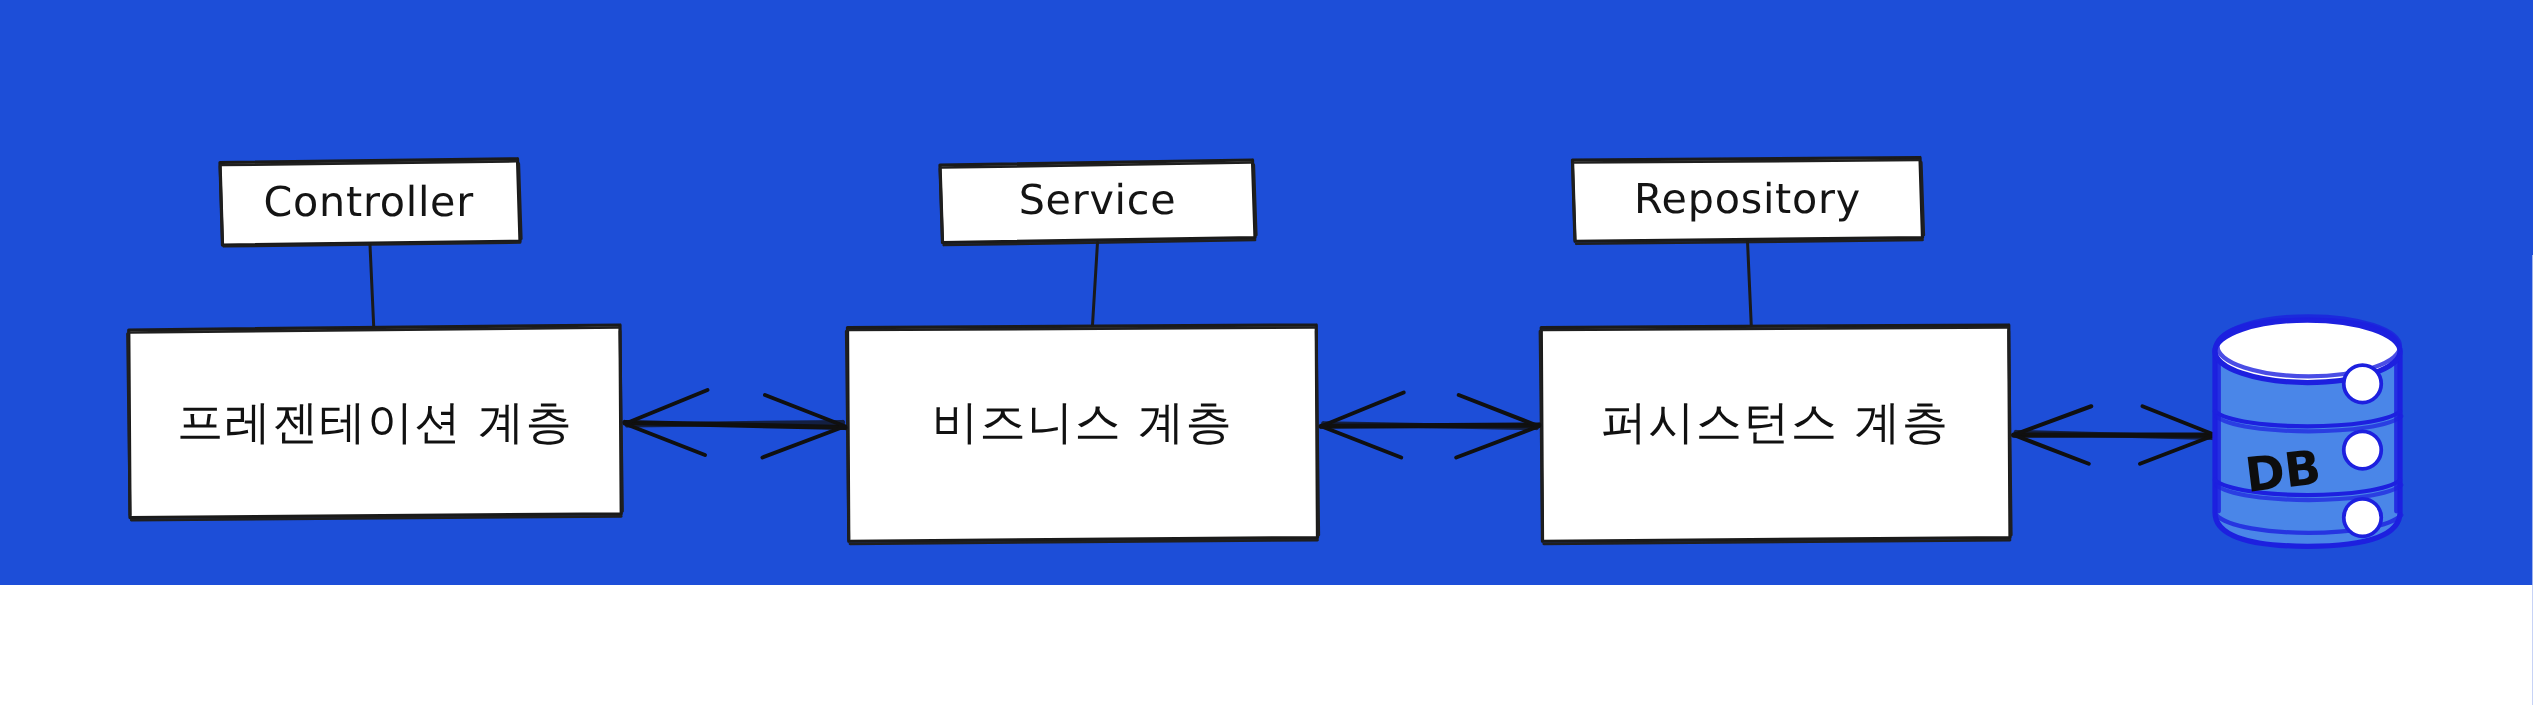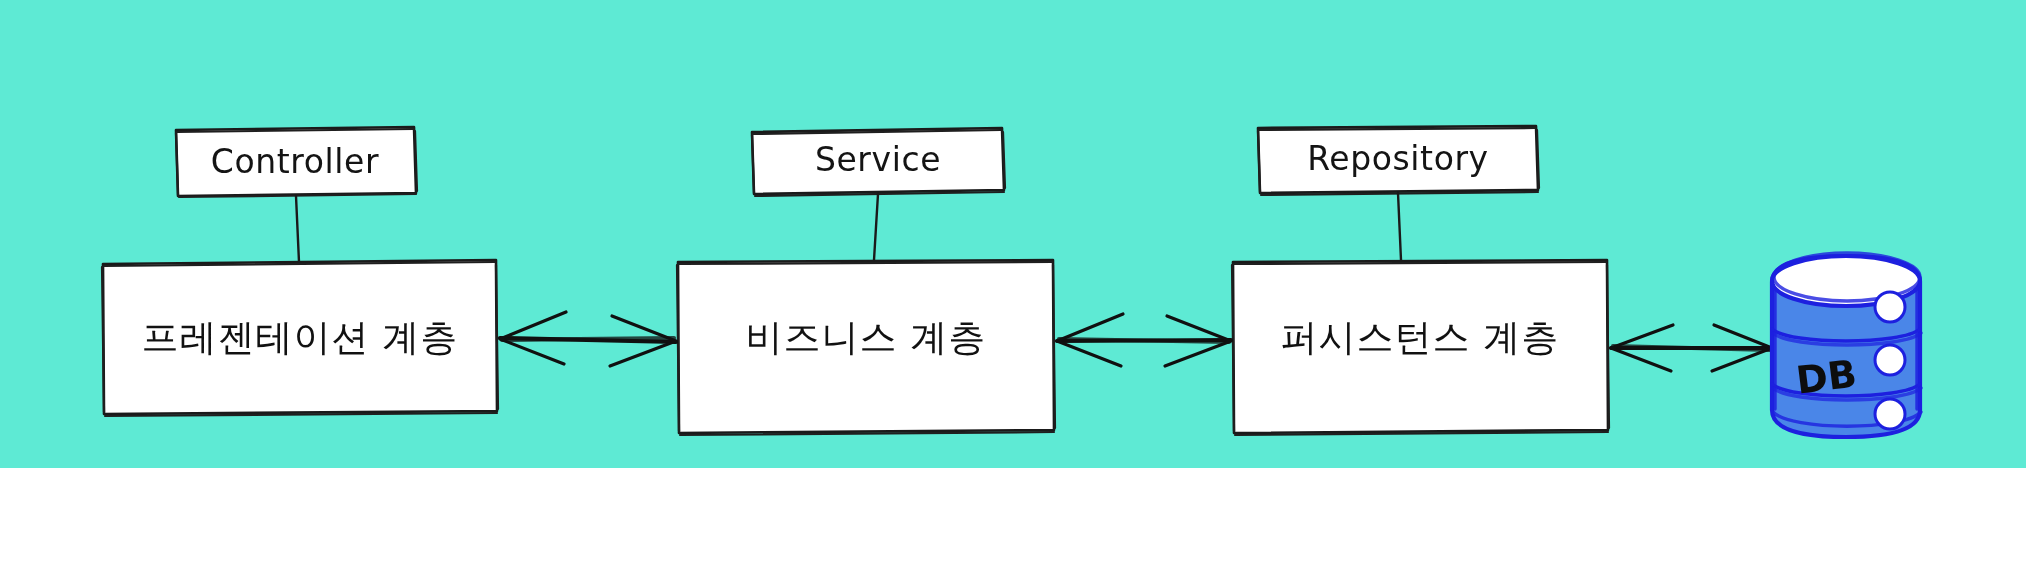--- a/index.html
+++ b/index.html
@@ -10,21 +10,21 @@
   body {
     width: 2026px;
     height: 564px;
     font-family: "Liberation Sans", sans-serif;
     overflow: hidden;
   }
   #diagram-root {
     position: relative;
     width: 2026px;
     height: 468px;
-    background: #5eead4;
+    background: #1d4ed8;
   }
   svg#diagram-canvas {
     position: absolute;
     top: 0;
     left: 0;
     width: 2026px;
     height: 564px;
     display: block;
   }
   .sketch-stroke {

